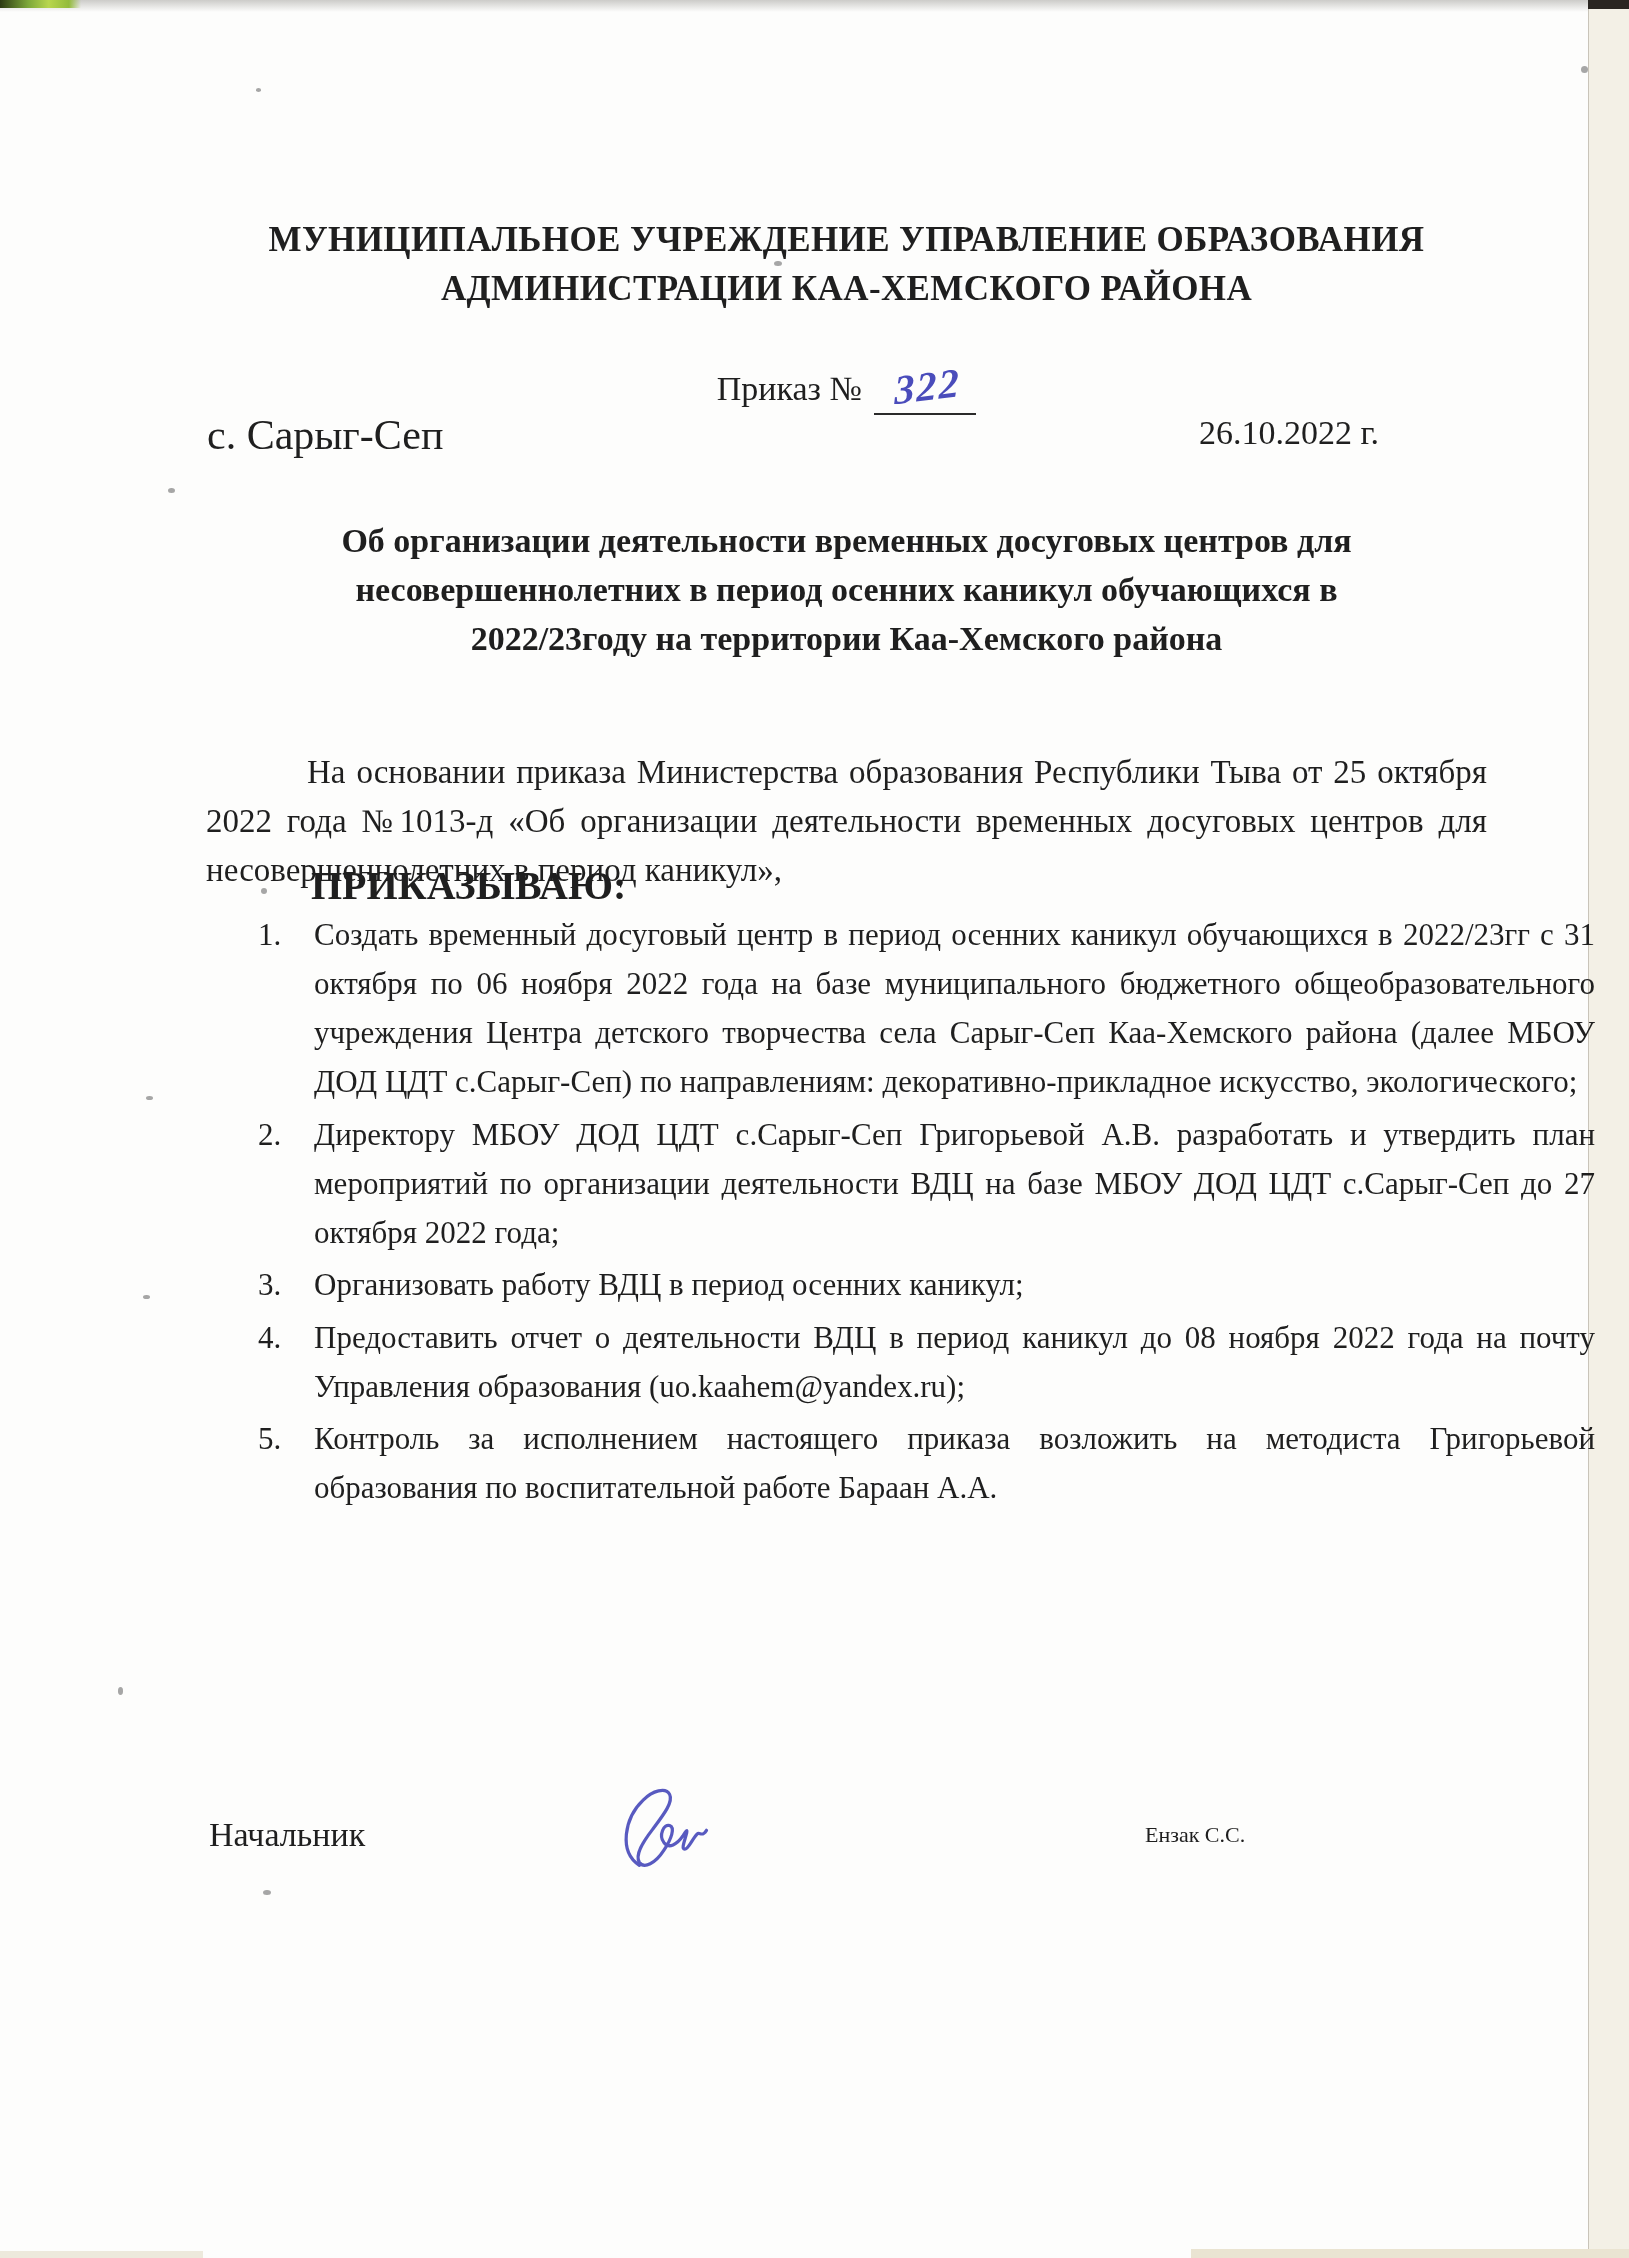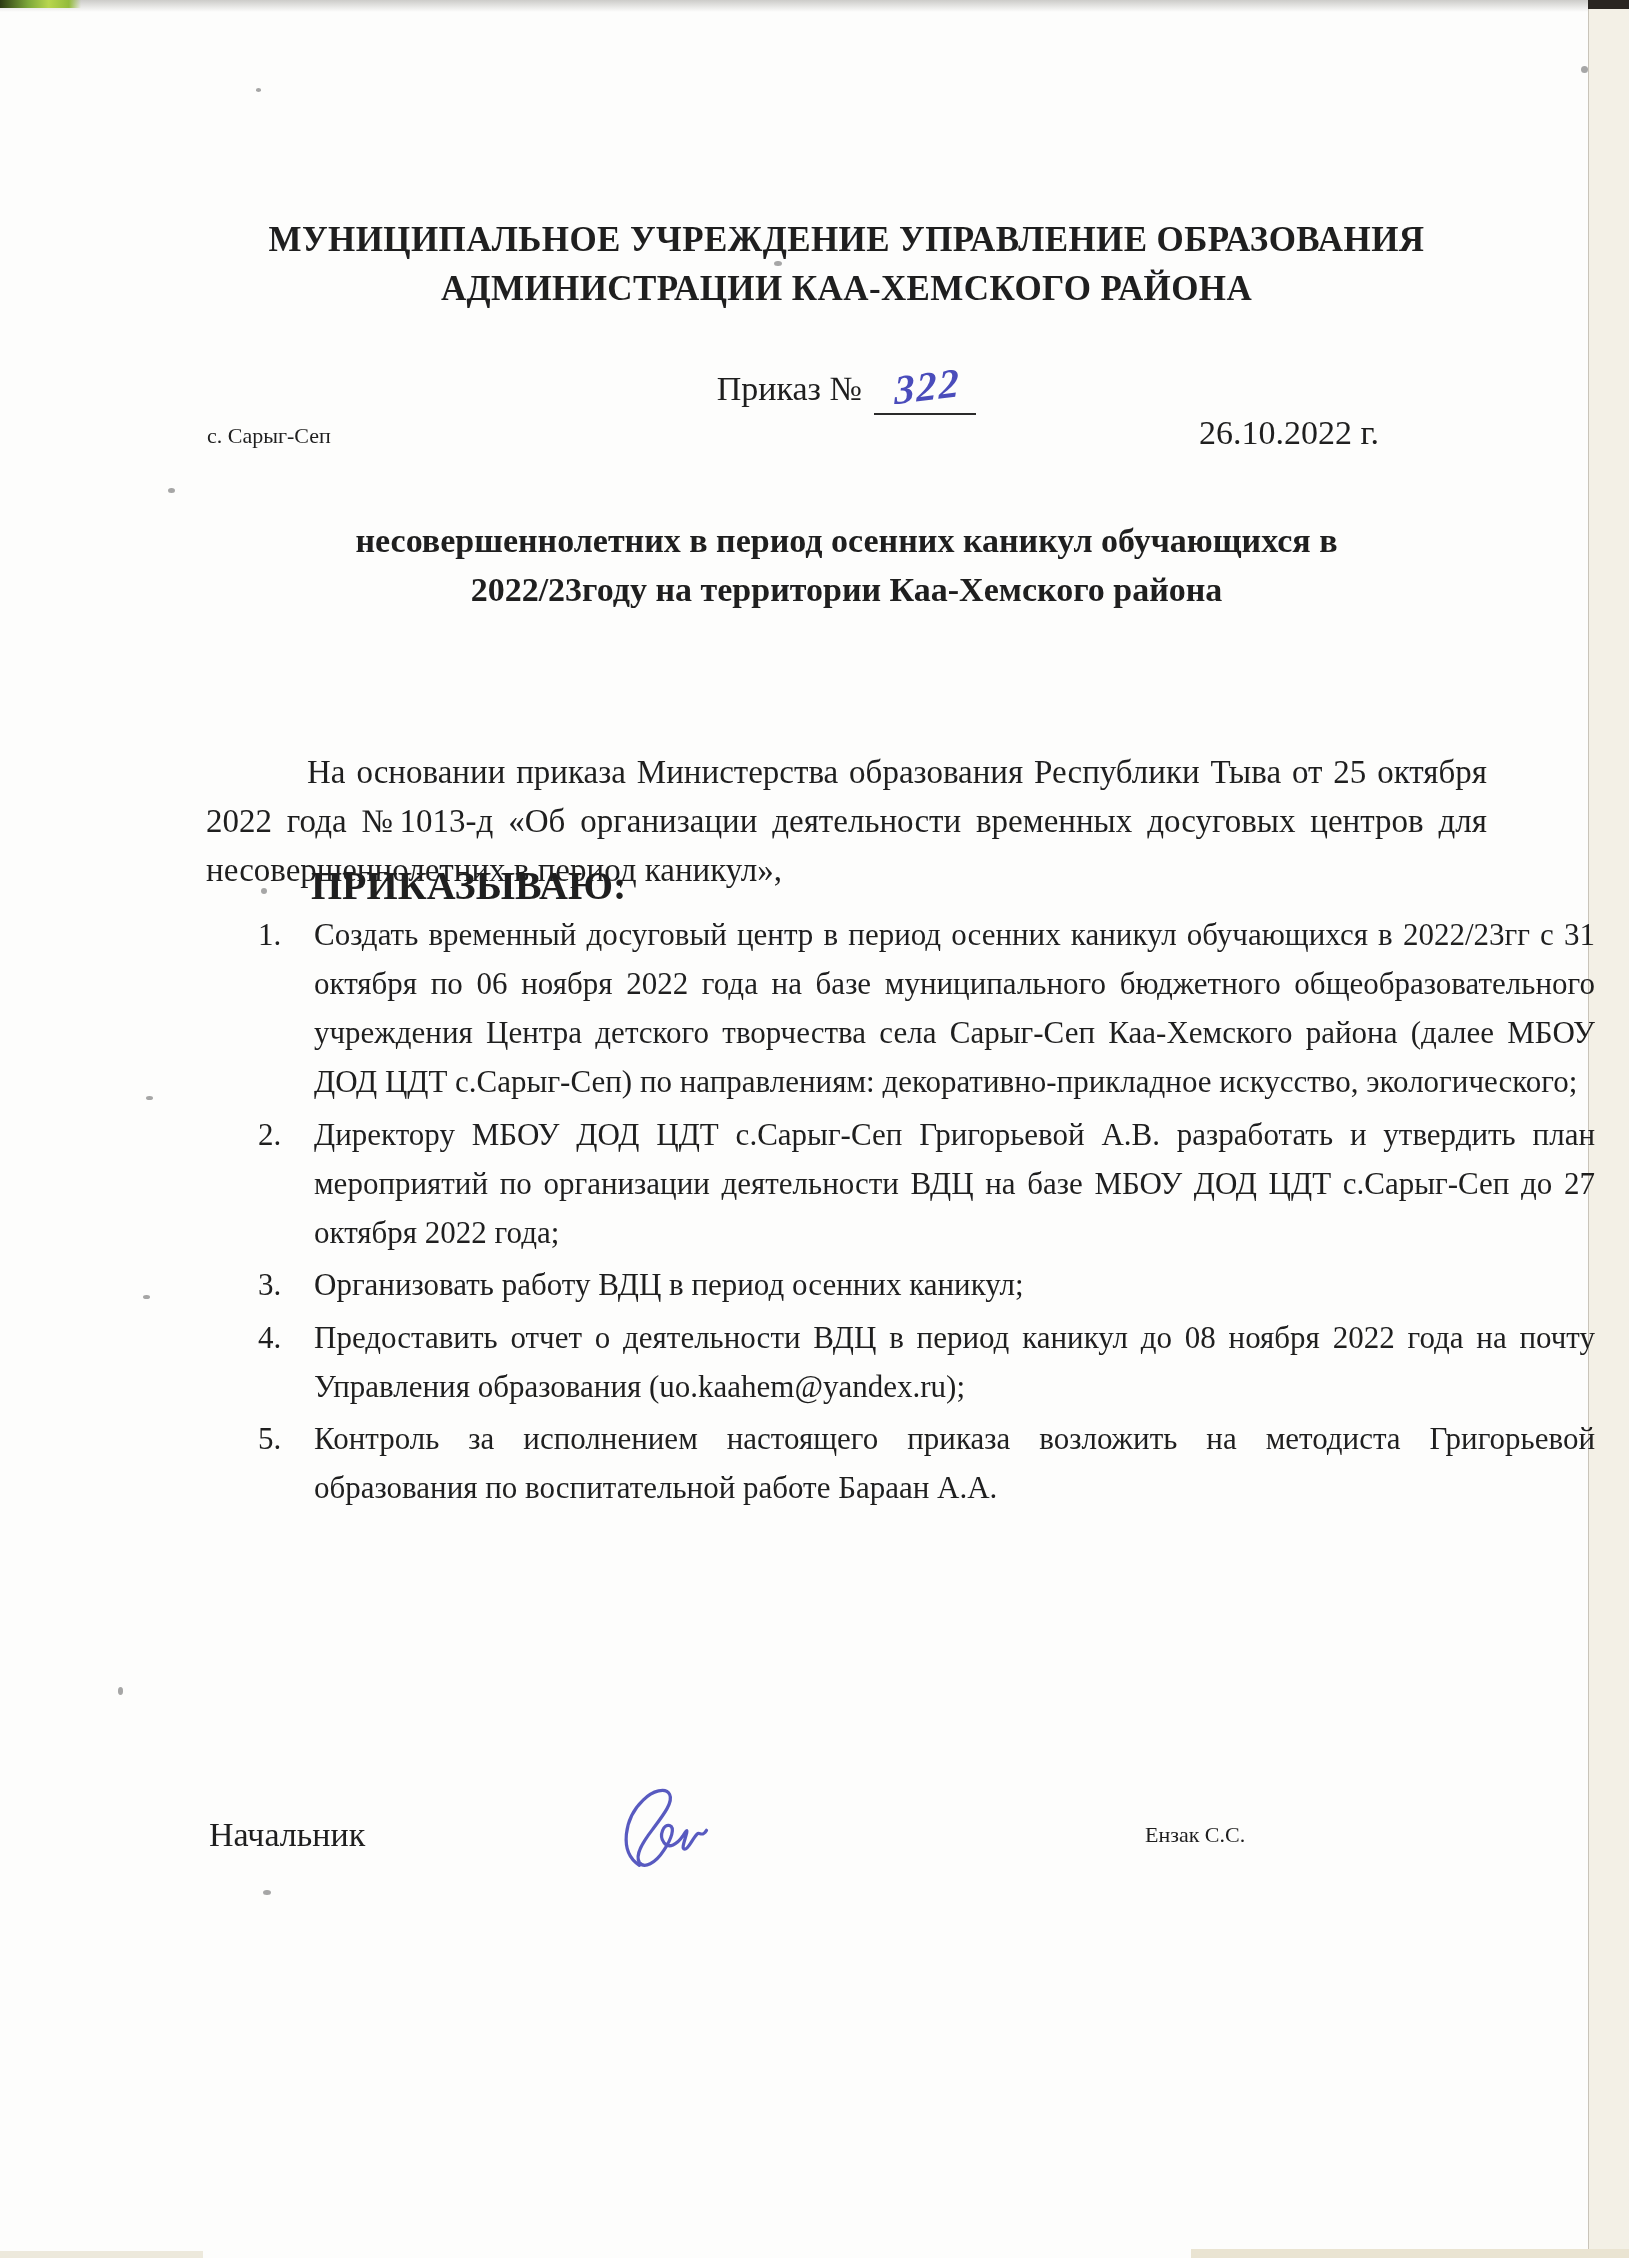--- a/index.html
+++ b/index.html
@@ -25,21 +25,21 @@
   .speck{position:absolute;background:rgba(95,95,95,.55);border-radius:50%;}
   
   .org{position:absolute;left:206px;top:215px;width:1281px;
     text-align:center;font-weight:bold;font-size:35px;line-height:49px;letter-spacing:0.4px;}
   .order-line{position:absolute;left:206px;top:364px;width:1281px;
     text-align:center;font-size:34px;line-height:49px;}
   .order-num-wrap{display:inline-block;border-bottom:2.6px solid #2a2a2a;
     min-width:88px;margin-left:12.4px;padding:0 5.3px 0 8.8px;vertical-align:baseline;}
   .handwritten-num{display:inline-block;font-style:italic;font-weight:bold;font-size:41px;
     transform:rotate(-7deg) skewX(-6deg);letter-spacing:1.8px;line-height:35px;}
-  .place{position:absolute;left:207px;top:411px;font-size:22px;line-height:49px;text-align:center;}
+  .place{position:absolute;left:207px;top:411px;font-size:42px;line-height:49px;text-align:center;}
   .date{position:absolute;right:250px;top:408px;font-size:34px;line-height:49px;}
   .title{position:absolute;left:206px;top:516px;width:1281px;
     text-align:center;font-weight:bold;font-size:34px;line-height:49px;}
   .preamble{position:absolute;left:206px;top:748px;width:1281px;margin:0;
     font-size:33px;line-height:49px;text-align:justify;text-indent:101px;}
   .resolve{position:absolute;left:311px;top:861px;font-size:40px;line-height:49px;font-weight:bold;}
   ol.items{position:absolute;left:206px;top:910px;width:1281px;margin:0;
     padding:0 0 0 108px;list-style:none;counter-reset:item;
     font-size:31px;line-height:49px;}
   ol.items li{counter-increment:item;position:relative;text-align:justify;margin-bottom:3.5px;}
@@ -76,20 +76,21 @@
   </div>
 
   <div class="order-line">
     <span>Приказ №</span><span class="order-num-wrap"><span class="handwritten-num ink" style="color: rgb(74, 76, 187);">322</span></span>
   </div>
 
   <div class="place">с. Сарыг-Сеп</div>
   <div class="date">26.10.2022 г.</div>
 
   <div class="title">
+    <div>Об организации деятельности временных досуговых центров для</div>
     <div>несовершеннолетних в период осенних каникул обучающихся в</div>
     <div>2022/23году на территории Каа-Хемского района</div>
   </div>
 
   <p class="preamble">На основании приказа Министерства образования Республики Тыва от 25 октября 2022 года №1013-д «Об организации деятельности временных досуговых центров для несовершеннолетних в период каникул»,</p>
 
   <div class="resolve">ПРИКАЗЫВАЮ:</div>
 
   <ol class="items">
     <li>Создать временный досуговый центр в период осенних каникул обучающихся в 2022/23гг с 31 октября по 06 ноября 2022 года на базе муниципального бюджетного общеобразовательного учреждения Центра детского творчества села Сарыг-Сеп Каа-Хемского района (далее МБОУ ДОД ЦДТ с.Сарыг-Сеп) по направлениям: декоративно-прикладное искусство, экологического;</li>

